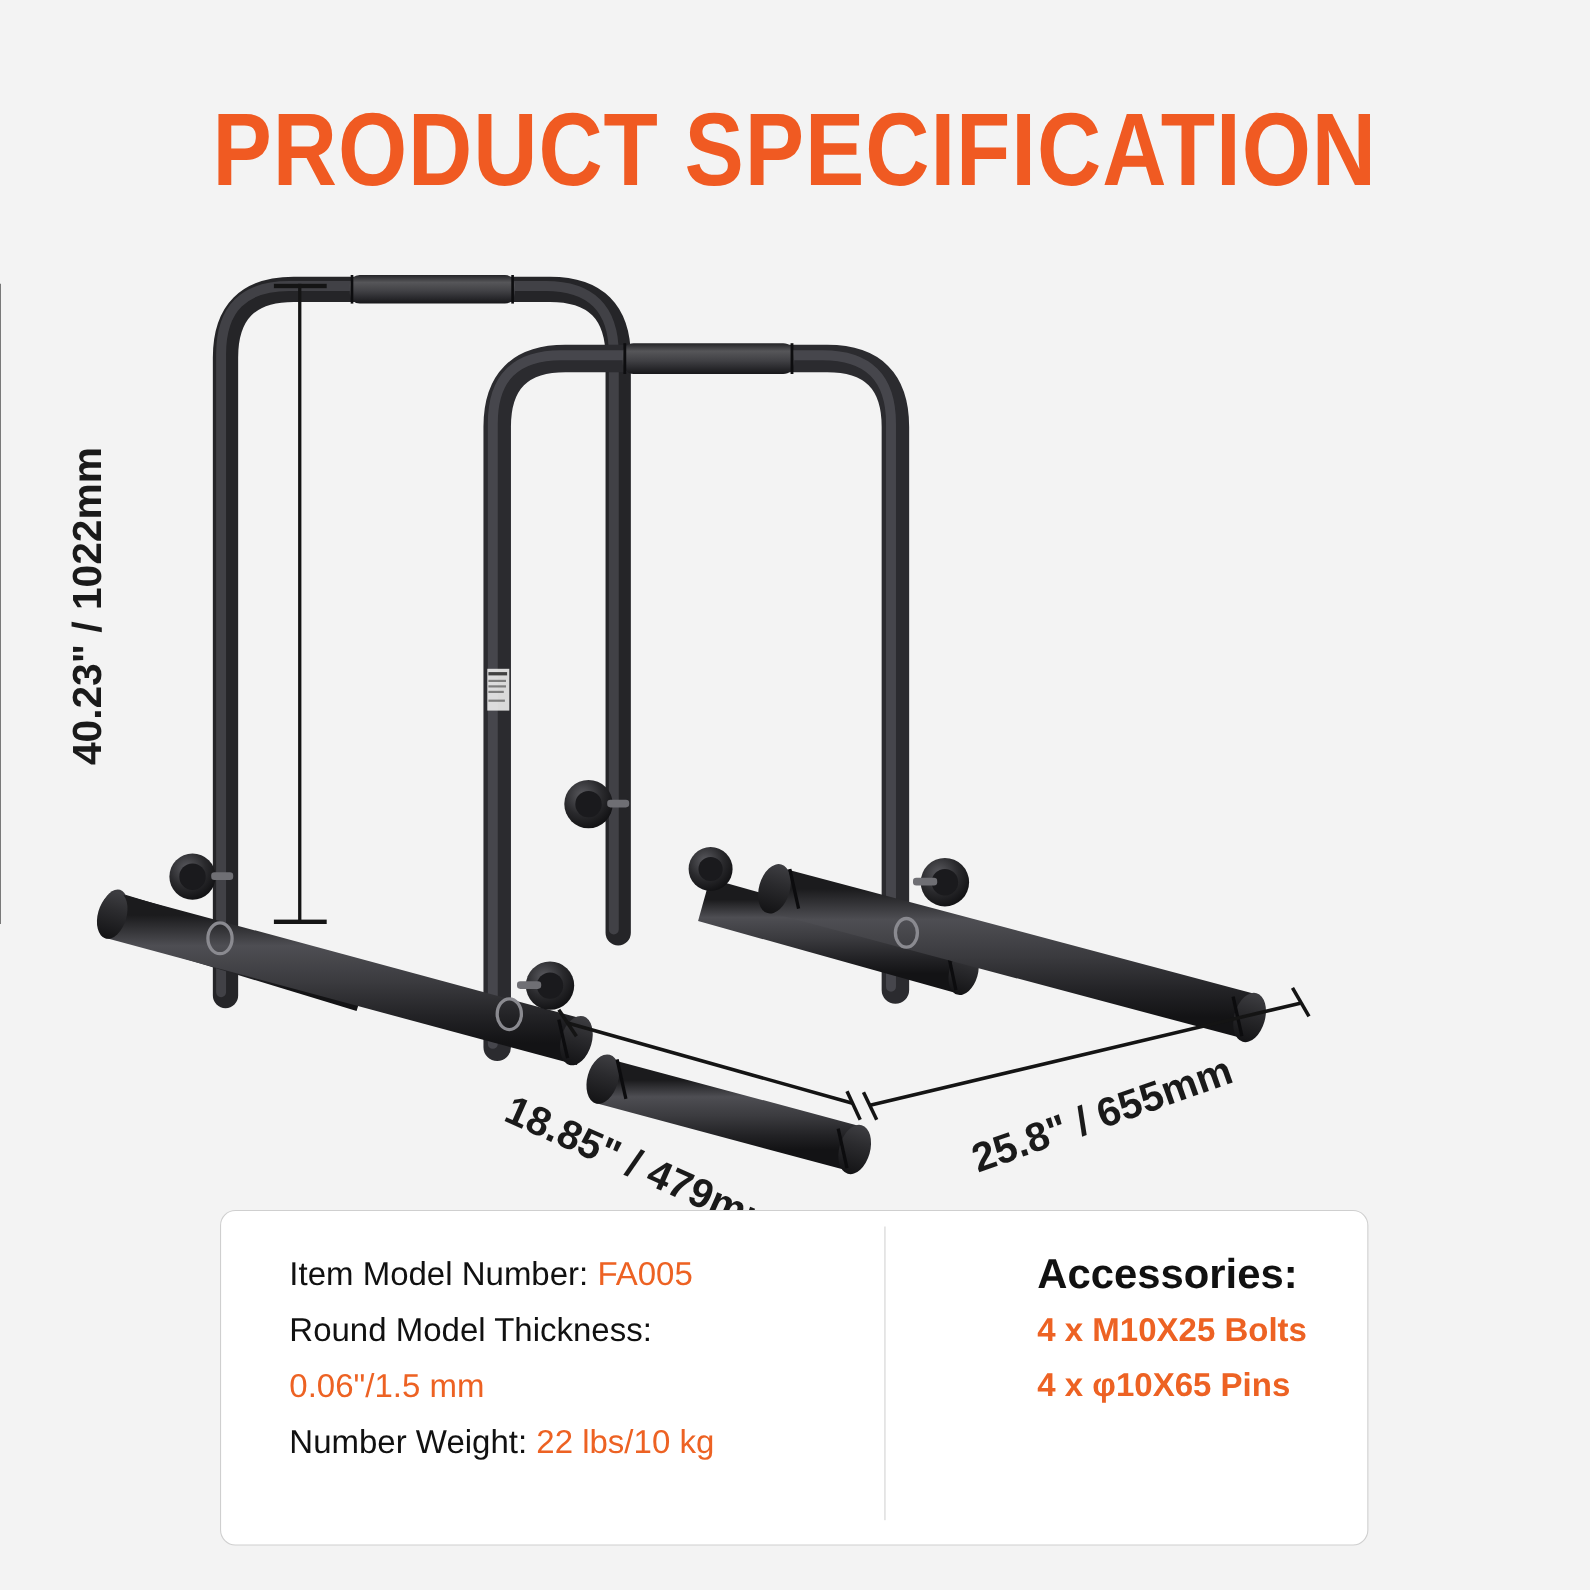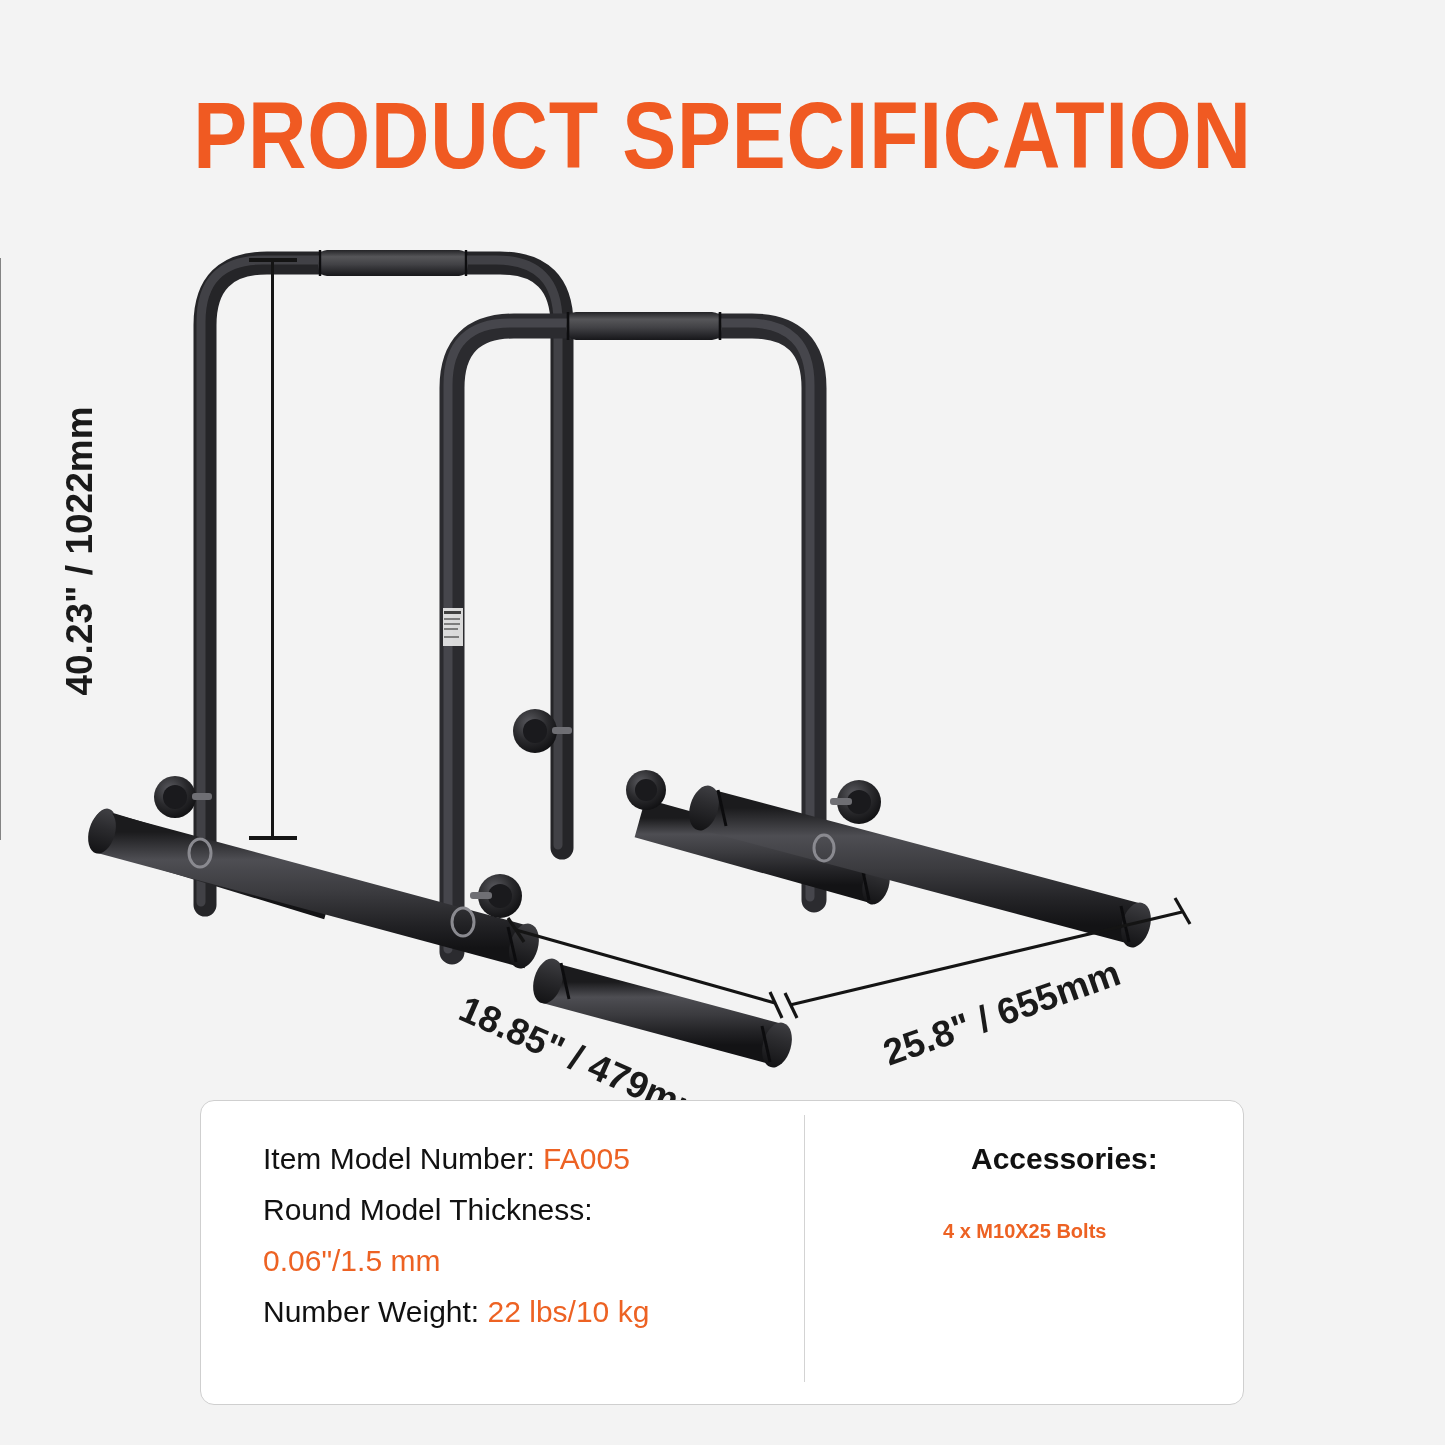--- a/index.html
+++ b/index.html
@@ -116,33 +116,31 @@
     font-size: 30px;
     line-height: 51px;
     color: #111111;
     white-space: nowrap;
   }
   .spec-val { color: #ed6223; }
   .spec-val-only { color: #ed6223; }
   .acc-head {
     font-family: "Liberation Sans", sans-serif;
     font-weight: bold;
-    font-size: 30px;
+    font-size: 38px;
     line-height: 52px;
     color: #111111;
-    margin-left: 28px;
   }
   .acc-item {
     font-family: "Liberation Sans", sans-serif;
     font-weight: bold;
-    font-size: 20px;
+    font-size: 30px;
     line-height: 50px;
     color: #ed6223;
     white-space: nowrap;
-    margin-top: 21px;
   }
 </style>
 </head>
 <body>
 
 <div id="page">
 
   <div id="title">PRODUCT SPECIFICATION</div>
 
   <div id="stage">
@@ -352,17 +350,18 @@
         <span class="spec-val">22 lbs/10 kg</span>
       </div>
 
     </div>
 
     <div id="spec-divider"></div>
 
     <div id="spec-right">
       <div class="acc-head">Accessories:</div>
       <div class="acc-item">4 x M10X25 Bolts</div>
+      <div class="acc-item">4 x φ10X65 Pins</div>
     </div>
 
   </div>
 
 </div>
 
 </body></html>

